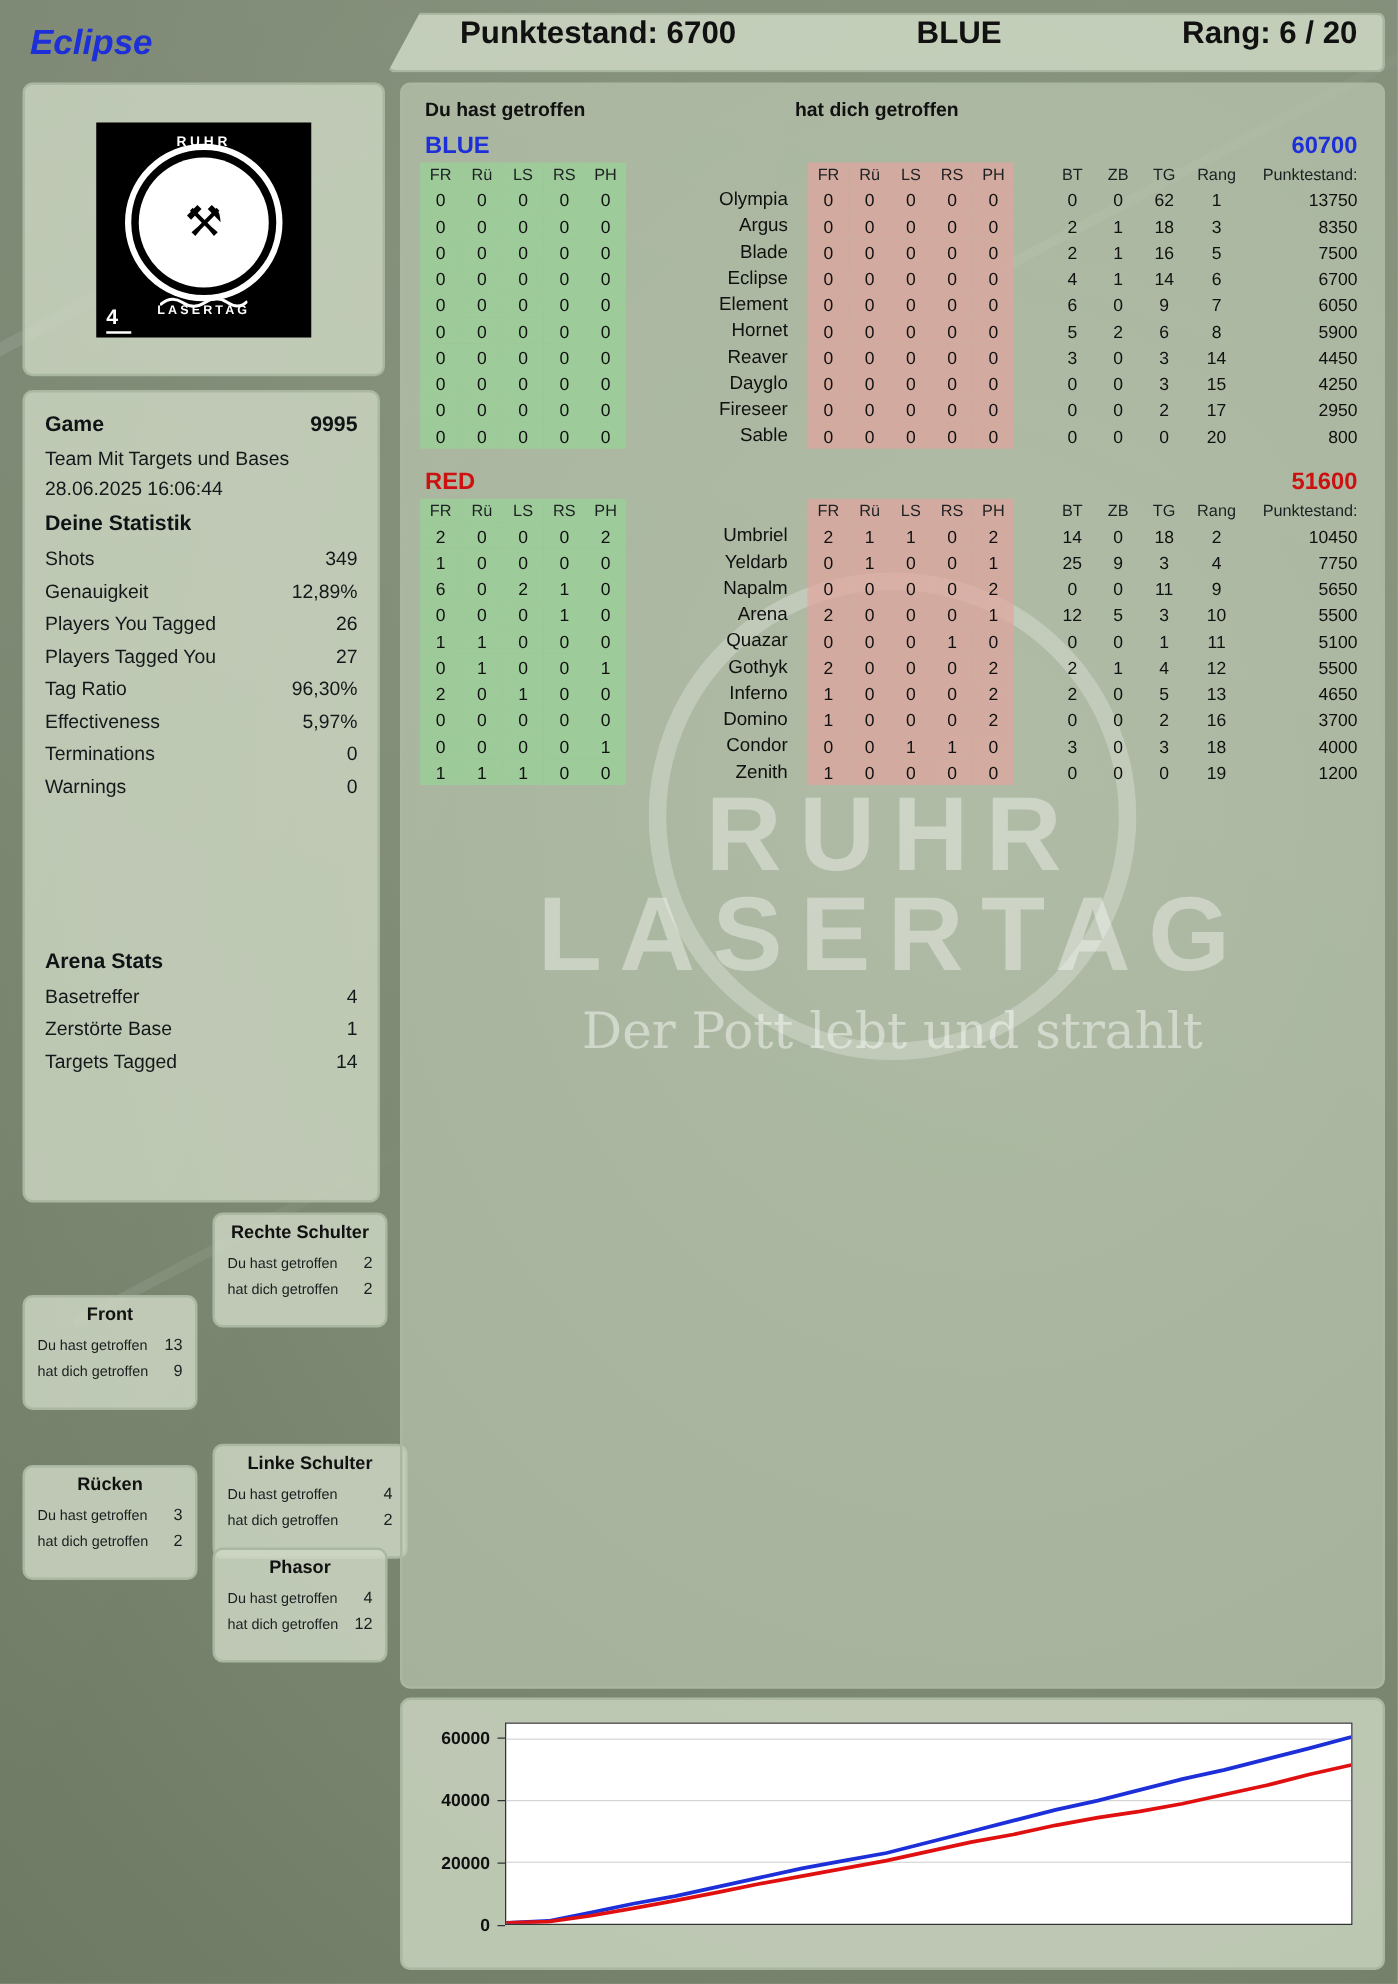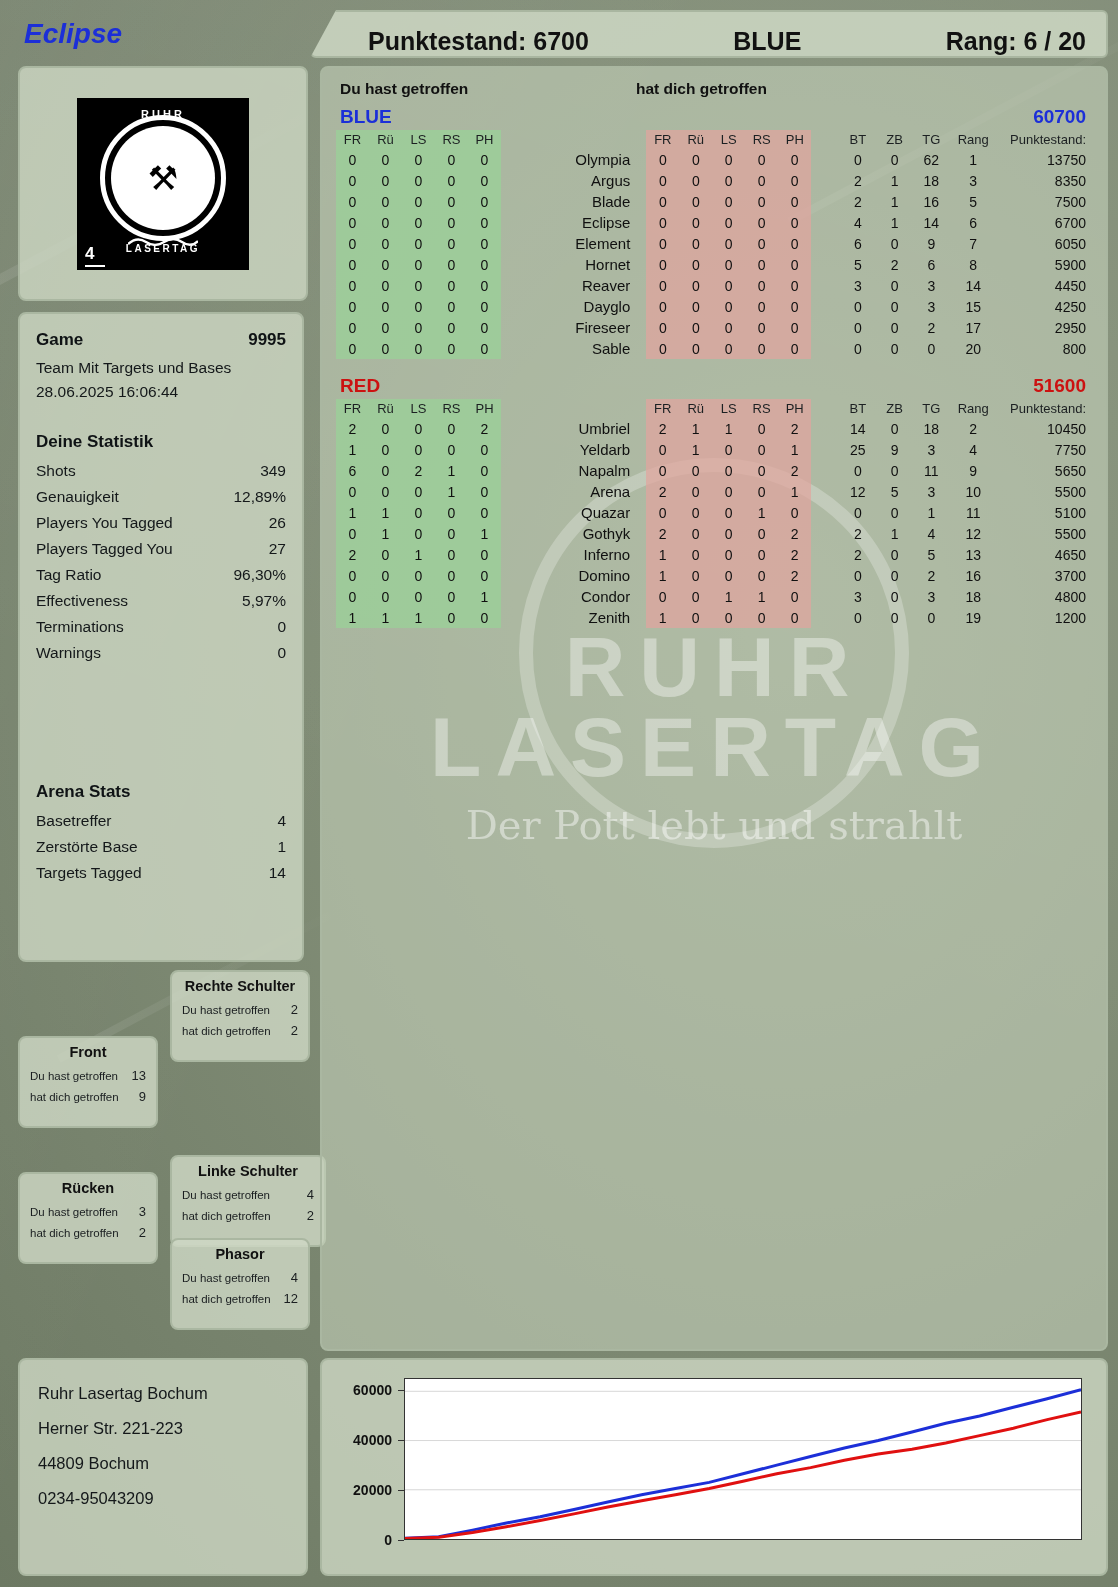--- a/index.html
+++ b/index.html
@@ -51,21 +51,21 @@
     color: #1c2fd8;
     font-style: italic;
   }
   .header-right {
     flex: 1;
     background: rgba(206,216,196,0.85);
     border: 2px solid #a9b6a0;
     border-radius: 6px;
     height: 48px;
     display: flex;
-    align-items: flex-end;
+    align-items: flex-start;
     justify-content: space-between;
     padding: 0 20px 0 56px;
     clip-path: polygon(26px 0, 100% 0, 100% 100%, 0 100%);
   }
   .header-score { font-size: 25px; font-weight: bold; color: #111; }
   .header-team  { font-size: 25px; font-weight: bold; color: #111; }
   .header-rank  { font-size: 25px; font-weight: bold; color: #111; }
 
   
   .panel {
@@ -319,21 +319,21 @@
   </div>
 
   <div class="panel stats-panel">
     <div class="section-title-row">
       <span>Game</span>
       <span>9995</span>
     </div>
     <div class="sub-line">Team Mit Targets und Bases</div>
     <div class="sub-line">28.06.2025 16:06:44</div>
 
-    <div class="section-title" style="margin-top:28px;">Deine Statistik</div>
+    <div class="section-title" style="margin-top:5px;">Deine Statistik</div>
     <div style="height:6px"></div>
     <div class="row">
         <span class="lbl">Shots</span>
         <span class="val">349</span>
       </div>
     <div class="row">
         <span class="lbl">Genauigkeit</span>
         <span class="val">12,89%</span>
       </div>
     <div class="row">
@@ -432,26 +432,20 @@
     <div class="hrow">
         <span>Du hast getroffen</span>
         <span class="n">4</span>
       </div>
     <div class="hrow">
         <span>hat dich getroffen</span>
         <span class="n">12</span>
       </div>
   </div>
 
-  <div class="panel addr-panel">
-    <div class="addr-line">Ruhr Lasertag Bochum</div>
-    <div class="addr-line">Herner Str. 221-223</div>
-    <div class="addr-line">44809 Bochum</div>
-    <div class="addr-line">0234-95043209</div>
-  </div>
 
   <div class="main-panel">
     <div class="wm-circle"></div>
     <div class="watermark">
       <div class="wm-line1">RUHR</div>
       <div class="wm-line2">LASERTAG</div>
       <div class="wm-line3">Der Pott lebt und strahlt</div>
     </div>
 
     <div class="tbl-wrap">
@@ -869,21 +863,21 @@
               <td class="c-red">0</td>
               <td class="c-red">0</td>
               <td class="c-red">1</td>
               <td class="c-red">1</td>
               <td class="c-red">0</td>
               <td class="c-gap"></td>
               <td class="c-num">3</td>
               <td class="c-num">0</td>
               <td class="c-num">3</td>
               <td class="c-rank">18</td>
-              <td class="c-score">4800</td>
+              <td class="c-score">4000</td>
             </tr>
           <tr>
               <td class="c-green">1</td>
               <td class="c-green">1</td>
               <td class="c-green">1</td>
               <td class="c-green">0</td>
               <td class="c-green">0</td>
               <td class="c-name">Zenith</td>
               <td class="c-red">1</td>
               <td class="c-red">0</td>

